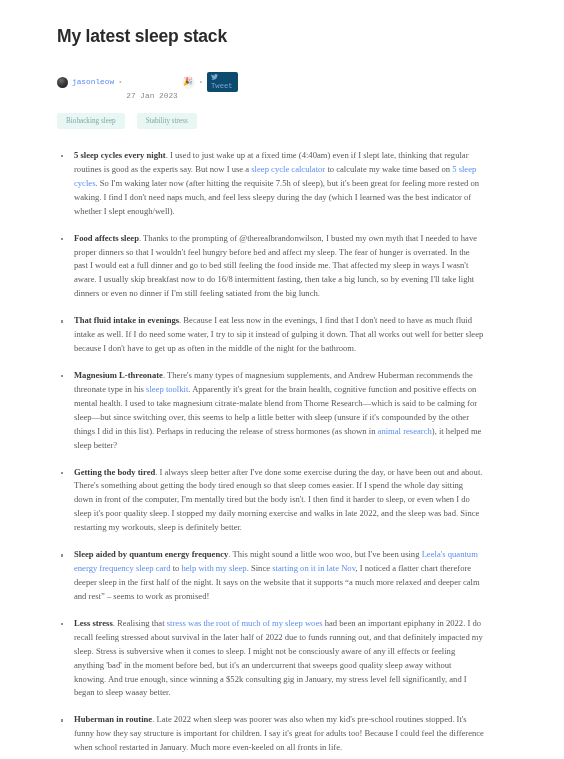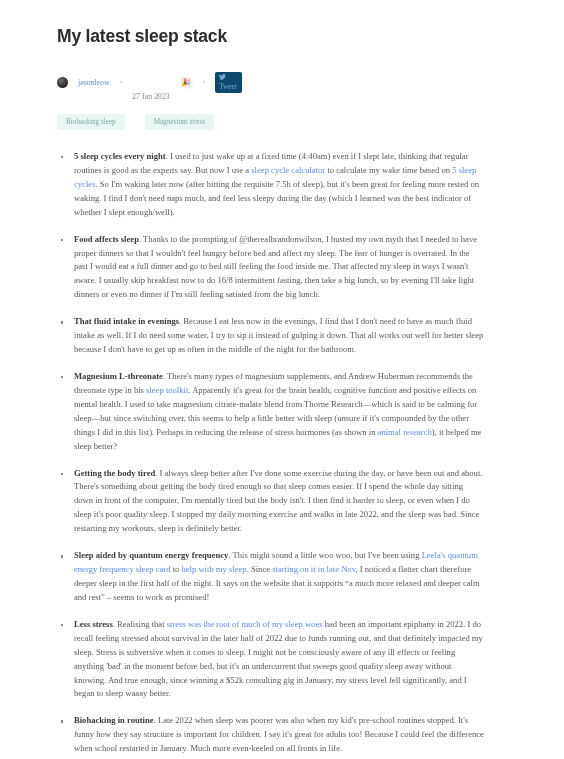--- a/index.html
+++ b/index.html
@@ -24,23 +24,23 @@
     font-size: 17.5px;
     font-weight: 700;
     color: #2b2b2b;
     letter-spacing: -0.2px;
     margin: 0 0 17px 0;
     line-height: 1.2;
   }
   .meta {
     display: flex;
     align-items: center;
-    gap: 10px;
+    gap: 4px;
     margin: 0 0 13px 0;
-    font-family: Liberation Serif, serif;
+    font-family: Liberation Mono, monospace;
     font-size: 7.6px;
     color: #8a8a8a;
   }
   .avatar {
     width: 11px; height: 11px;
     border-radius: 50%;
     background: radial-gradient(circle at 38% 32%, #6e6e6e 0%, #3a3a3a 45%, #161616 100%);
     flex: 0 0 auto;
     display: block;
   }
@@ -73,21 +73,21 @@
     border-radius: 2px;
     padding: 2px 5px 2px 4px;
     color: #7ba6d6;
     font-size: 7.2px;
     text-decoration: none;
     flex-direction: column;
   }
   .tweet-btn svg { display: block; }
   .tags {
     display: flex;
-    gap: 20px;
+    gap: 12px;
     margin: 0 0 20px 0;
   }
   .tag {
     background: #e9f7f4;
     color: #7fa8a3;
     font-size: 7.2px;
     font-family: "Liberation Serif", serif;
     padding: 4px 9px;
     border-radius: 2px;
     text-decoration: none;
@@ -151,30 +151,30 @@
         <svg width="7" height="6" viewBox="0 0 24 20" aria-hidden="true">
           <path fill="#7ba6d6" d="M24 2.4c-.9.4-1.8.7-2.8.8 1-.6 1.8-1.6 2.2-2.7-1 .6-2 1-3.1 1.2A4.9 4.9 0 0 0 16.6 0c-2.7 0-4.9 2.2-4.9 4.9 0 .4 0 .8.1 1.1A13.9 13.9 0 0 1 1.7.9 4.9 4.9 0 0 0 3.2 7.4c-.8 0-1.5-.2-2.2-.6v.1c0 2.4 1.7 4.4 3.9 4.8-.4.1-.8.2-1.3.2-.3 0-.6 0-.9-.1.6 2 2.4 3.4 4.6 3.4A9.8 9.8 0 0 1 0 17.3a13.8 13.8 0 0 0 7.5 2.2c9.1 0 14-7.5 14-14v-.6c1-.7 1.8-1.6 2.5-2.5z"></path>
         </svg>
       </span>
       <span>Tweet</span>
     </a>
   </div>
 
   <div class="tags">
     <a href="#" class="tag">Biohacking sleep</a>
-    <a href="#" class="tag">Magnesium stress</a>
+    <a href="#" class="tag">Stability stress</a>
   </div>
 
 
   <ul class="stack" id="stack-list">
       <li><span class="li-lead">5 sleep cycles every night</span><span>. I used to just wake up at a fixed time (4:40am) even if I slept late, thinking that regular routines is good as the experts say. But now I use a </span><a class="inline-link" href="#">sleep cycle calculator</a><span> to calculate my wake time based on </span><a class="inline-link" href="#">5 sleep cycles</a><span>. So I'm waking later now (after hitting the requisite 7.5h of sleep), but it's been great for feeling more rested on waking. I find I don't need naps much, and feel less sleepy during the day (which I learned was the best indicator of whether I slept enough/well).</span></li>
       <li><span class="li-lead">Food affects sleep</span><span>. Thanks to the prompting of @therealbrandonwilson, I busted my own myth that I needed to have proper dinners so that I wouldn't feel hungry before bed and affect my sleep. The fear of hunger is overrated. In the past I would eat a full dinner and go to bed still feeling the food inside me. That affected my sleep in ways I wasn't aware. I usually skip breakfast now to do 16/8 intermittent fasting, then take a big lunch, so by evening I'll take light dinners or even no dinner if I'm still feeling satiated from the big lunch.</span></li>
       <li><span class="li-lead">That fluid intake in evenings</span><span>. Because I eat less now in the evenings, I find that I don't need to have as much fluid intake as well. If I do need some water, I try to sip it instead of gulping it down. That all works out well for better sleep because I don't have to get up as often in the middle of the night for the bathroom.</span></li>
       <li><span class="li-lead">Magnesium L-threonate</span><span>. There's many types of magnesium supplements, and Andrew Huberman recommends the threonate type in his </span><a class="inline-link" href="#">sleep toolkit</a><span>. Apparently it's great for the brain health, cognitive function and positive effects on mental health. I used to take magnesium citrate-malate blend from Thorne Research—which is said to be calming for sleep—but since switching over, this seems to help a little better with sleep (unsure if it's compounded by the other things I did in this list). Perhaps in reducing the release of stress hormones (as shown in </span><a class="inline-link" href="#">animal research</a><span>), it helped me sleep better?</span></li>
       <li><span class="li-lead">Getting the body tired</span><span>. I always sleep better after I've done some exercise during the day, or have been out and about. There's something about getting the body tired enough so that sleep comes easier. If I spend the whole day sitting down in front of the computer, I'm mentally tired but the body isn't. I then find it harder to sleep, or even when I do sleep it's poor quality sleep. I stopped my daily morning exercise and walks in late 2022, and the sleep was bad. Since restarting my workouts, sleep is definitely better.</span></li>
       <li><span class="li-lead">Sleep aided by quantum energy frequency</span><span>. This might sound a little woo woo, but I've been using </span><a class="inline-link" href="#">Leela's quantum energy frequency sleep card</a><span> to </span><a class="inline-link" href="#">help with my sleep</a><span>. Since </span><a class="inline-link" href="#">starting on it in late Nov</a><span>, I noticed a flatter chart therefore deeper sleep in the first half of the night. It says on the website that it supports “a much more relaxed and deeper calm and rest” – seems to work as promised!</span></li>
       <li><span class="li-lead">Less stress</span><span>. Realising that </span><a class="inline-link" href="#">stress was the root of much of my sleep woes</a><span> had been an important epiphany in 2022. I do recall feeling stressed about survival in the later half of 2022 due to funds running out, and that definitely impacted my sleep. Stress is subversive when it comes to sleep. I might not be consciously aware of any ill effects or feeling anything 'bad' in the moment before bed, but it's an undercurrent that sweeps good quality sleep away without knowing. And true enough, since winning a $52k consulting gig in January, my stress level fell significantly, and I began to sleep waaay better.</span></li>
-      <li><span class="li-lead">Biohacking in routine</span><span>. Late 2022 when sleep was poorer was also when my kid's pre-school routines stopped. It's funny how they say structure is important for children. I say it's great for adults too! Because I could feel the difference when school restarted in January. Much more even-keeled on all fronts in life.</span></li>
+      <li><span class="li-lead">Huberman in routine</span><span>. Late 2022 when sleep was poorer was also when my kid's pre-school routines stopped. It's funny how they say structure is important for children. I say it's great for adults too! Because I could feel the difference when school restarted in January. Much more even-keeled on all fronts in life.</span></li>
     </ul>
 
   <p class="outro">Sleep is such an infinite game. I started being serious about sleep biohacking in January 2020. It's been 3 years, and I'm still learning new ways to sleep better, and discovering new experiments to do.</p>
 
 </div>
 
 </body></html>

